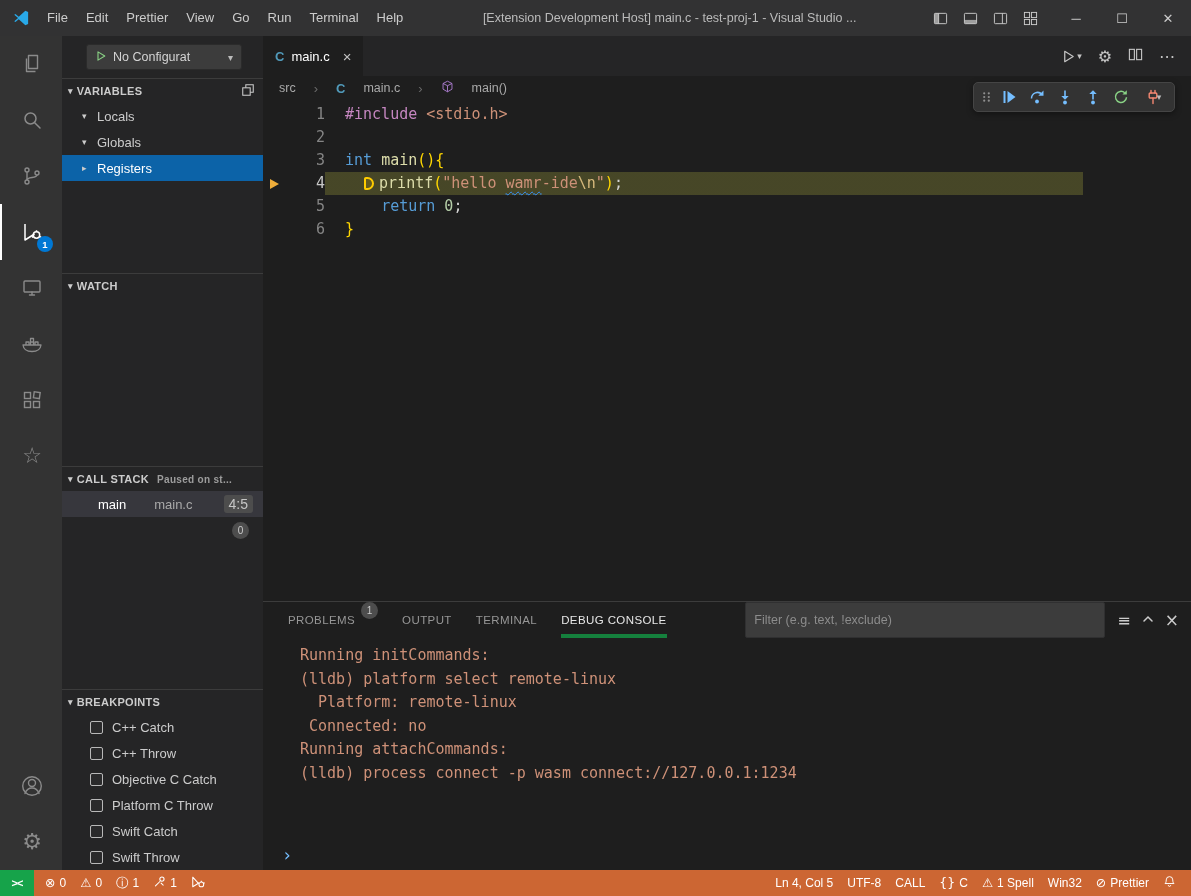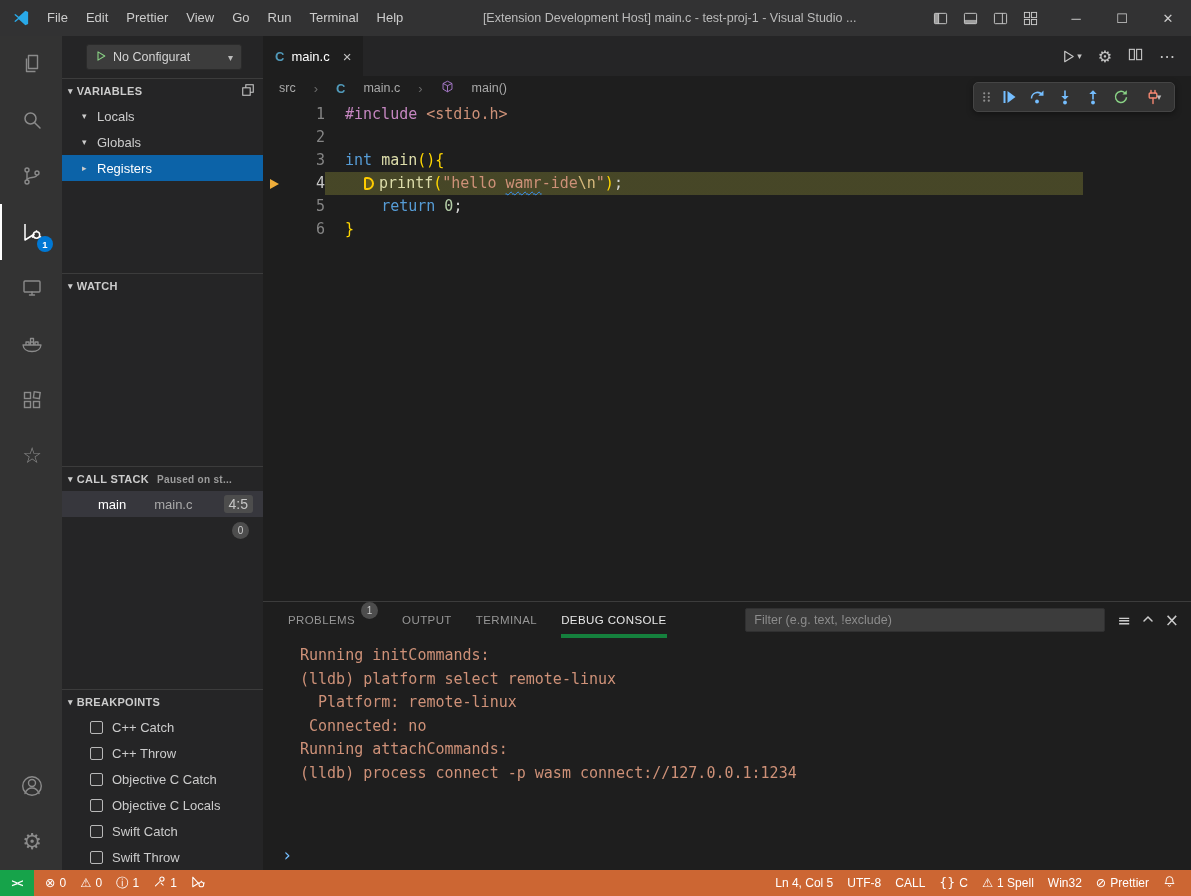--- a/index.html
+++ b/index.html
@@ -82,21 +82,21 @@
   .debug-toolbar { position:absolute; top:46px; right:16px; height:30px; background:#333333; border:1px solid #454545; border-radius:5px; box-shadow:0 2px 6px rgba(0,0,0,.4); display:flex; align-items:center; padding:0 4px; gap:2px; z-index:5; }
   .dt-btn { width:26px; height:26px; display:flex; align-items:center; justify-content:center; border-radius:4px; }
   .dt-grip { width:16px; height:26px; display:flex; align-items:center; justify-content:center; cursor:grab; }
   .dt-chev { color:#bbbbbb; font-size:9px; margin-left:-4px; }
 
   
   .panel { height:269px; flex:none; border-top:1px solid #3c3c3c; background:#1e1e1e; display:flex; flex-direction:column; }
   .panel-header { height:36px; flex:none; display:flex; align-items:center; padding:0 12px 0 25px; }
   .panel-tab { margin-right:24px; font-size:11.5px; color:#969696; height:36px; line-height:36px; letter-spacing:.4px; display:flex; align-items:flex-start; gap:6px; cursor:pointer; }
   .panel-tab.active { color:#e7e7e7; border-bottom:4px solid #15803d; }
-  .filter-input { margin-left:auto; width:360px; height:24px; background:#3c3c3c; border:1px solid #303031; border-radius:2px; color:#cccccc; font-size:12.5px; padding:0 8px; outline:none; font-family:"Liberation Sans",sans-serif; }
+  .filter-input { margin-left:auto; width:360px; height:36px; background:#3c3c3c; border:1px solid #303031; border-radius:2px; color:#cccccc; font-size:12.5px; padding:0 8px; outline:none; font-family:"Liberation Sans",sans-serif; }
   .filter-input::placeholder { color:#8c8c8c; }
   .panel-icons { display:flex; align-items:center; gap:10px; margin-left:12px; color:#cccccc; }
   .panel-icons .glyph { font-size:16px; font-family:"DejaVu Sans",sans-serif; }
   .console-body { flex:1; min-height:0; display:flex; flex-direction:column; padding:6px 0 4px 37px; font-family:"DejaVu Sans Mono", monospace; font-size:15px; }
   .console-line { height:23.5px; line-height:23.5px; white-space:pre; color:#ce9178; }
   .console-prompt { margin-top:auto; height:22px; display:flex; align-items:center; color:#75beff; font-size:17px; margin-left:-18px; }
 
   
   .statusbar { height:26px; flex:none; background:#cc6633; display:flex; align-items:center; color:#ffffff; font-size:12px; }
   .remote-btn { width:34px; height:26px; background:#16a34a; display:flex; align-items:center; justify-content:center; font-weight:bold; font-size:11px; letter-spacing:-1px; flex:none; }
@@ -302,21 +302,21 @@
             <div class="bp-row">
               <span class="bp-check"></span>
               <span>C++ Throw</span>
             </div>
             <div class="bp-row">
               <span class="bp-check"></span>
               <span>Objective C Catch</span>
             </div>
             <div class="bp-row">
               <span class="bp-check"></span>
-              <span>Objective C Locals</span>
+              <span>Platform C Throw</span>
             </div>
             <div class="bp-row">
               <span class="bp-check"></span>
               <span>Swift Catch</span>
             </div>
             <div class="bp-row">
               <span class="bp-check"></span>
               <span>Swift Throw</span>
             </div>
           </div>

